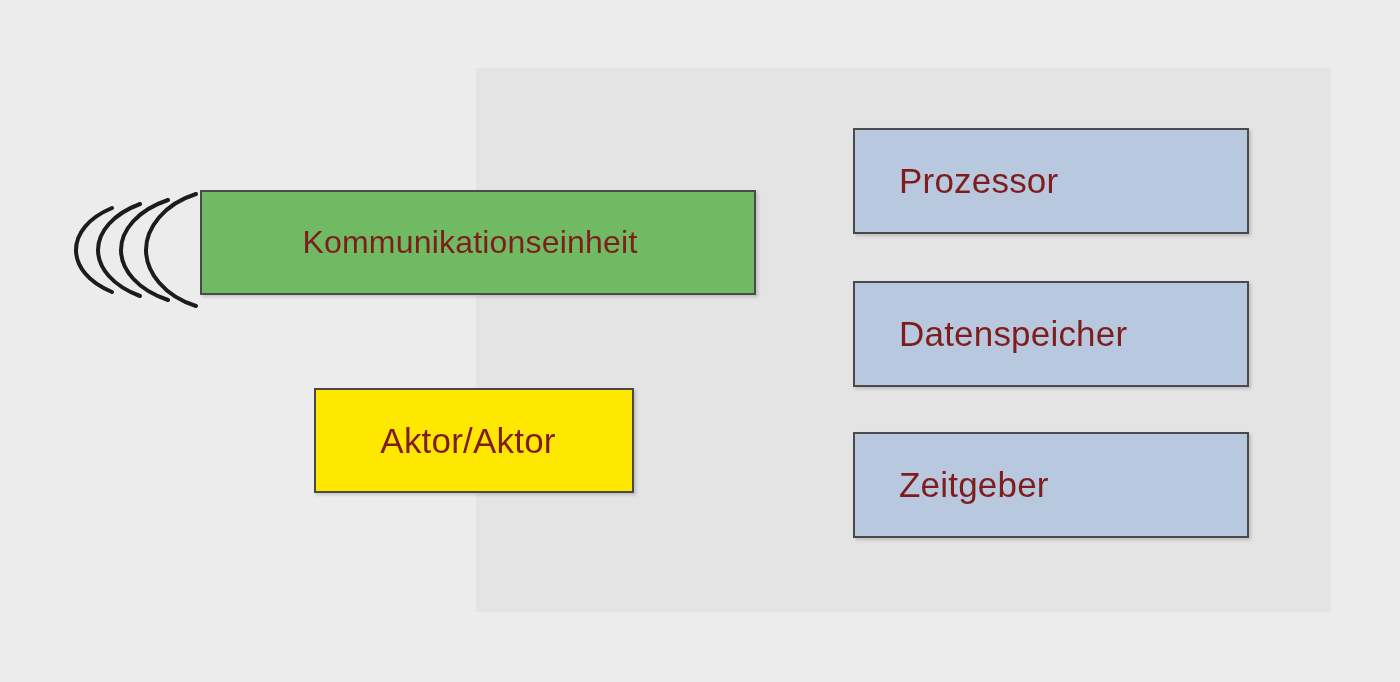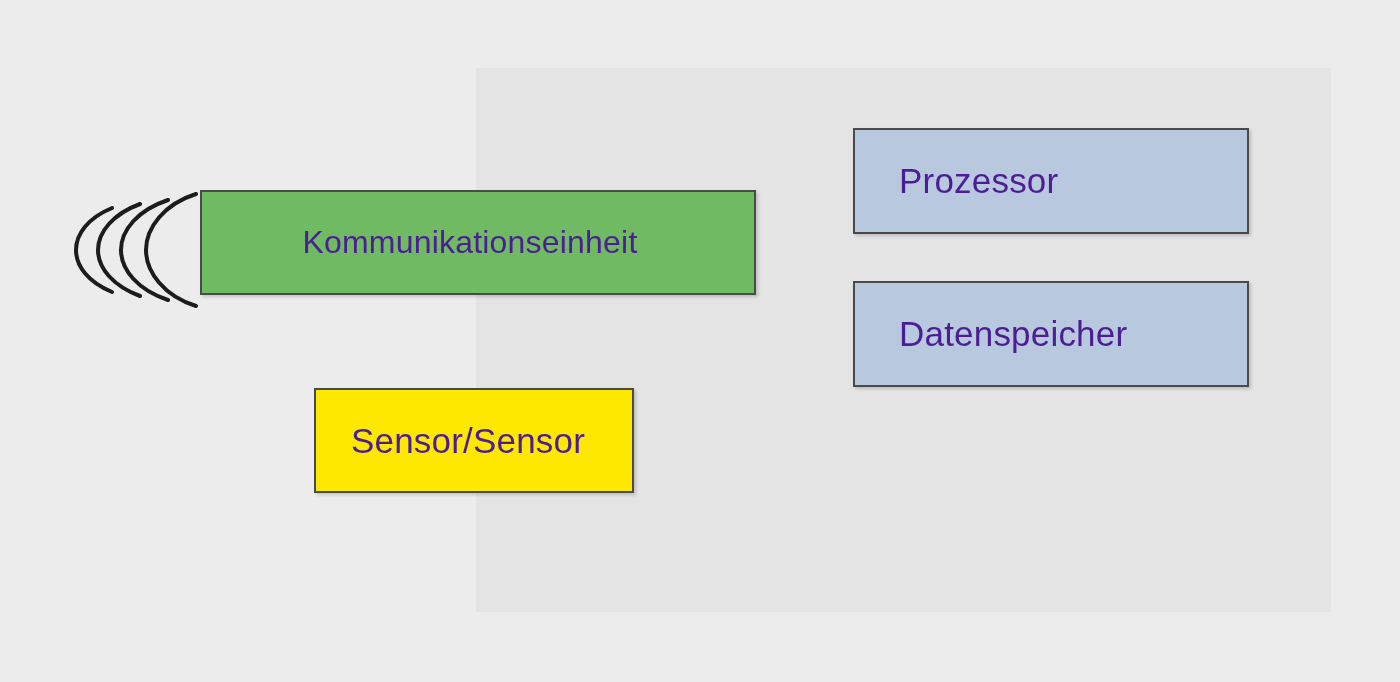--- a/index.html
+++ b/index.html
@@ -34,21 +34,21 @@
   .node {
     position: absolute;
     box-sizing: border-box;
     border: 2px solid #4a4a4a;
     display: flex;
     align-items: center;
     box-shadow: 2px 2px 3px rgba(0,0,0,0.17);
   }
   .node .node-label {
     font-weight: 300;
-    color: #4c1d95;
+    color: #7f1d1d;
     white-space: nowrap;
     letter-spacing: 0.2px;
     text-align: right;
   }
 
   
   #node-communication {
     left: 200px;
     top: 190px;
     width: 556px;
@@ -116,25 +116,28 @@
         <path d="M 44 20 C 20 30, 8 46, 8 62 C 8 78, 20 94, 44 104"></path>
       </g>
     </svg>
   </div>
 
   <div class="node" id="node-communication">
     <span class="node-label">Kommunikationseinheit</span>
   </div>
 
   <div class="node" id="node-sensor">
-    <span class="node-label">Sensor/Sensor</span>
+    <span class="node-label">Aktor/Aktor</span>
   </div>
 
   <div class="node node-blue" id="node-processor">
     <span class="node-label">Prozessor</span>
   </div>
 
   <div class="node node-blue" id="node-memory">
     <span class="node-label">Datenspeicher</span>
   </div>
 
+  <div class="node node-blue" id="node-clock">
+    <span class="node-label">Zeitgeber</span>
+  </div>
 
 </div>
 
 </body></html>

